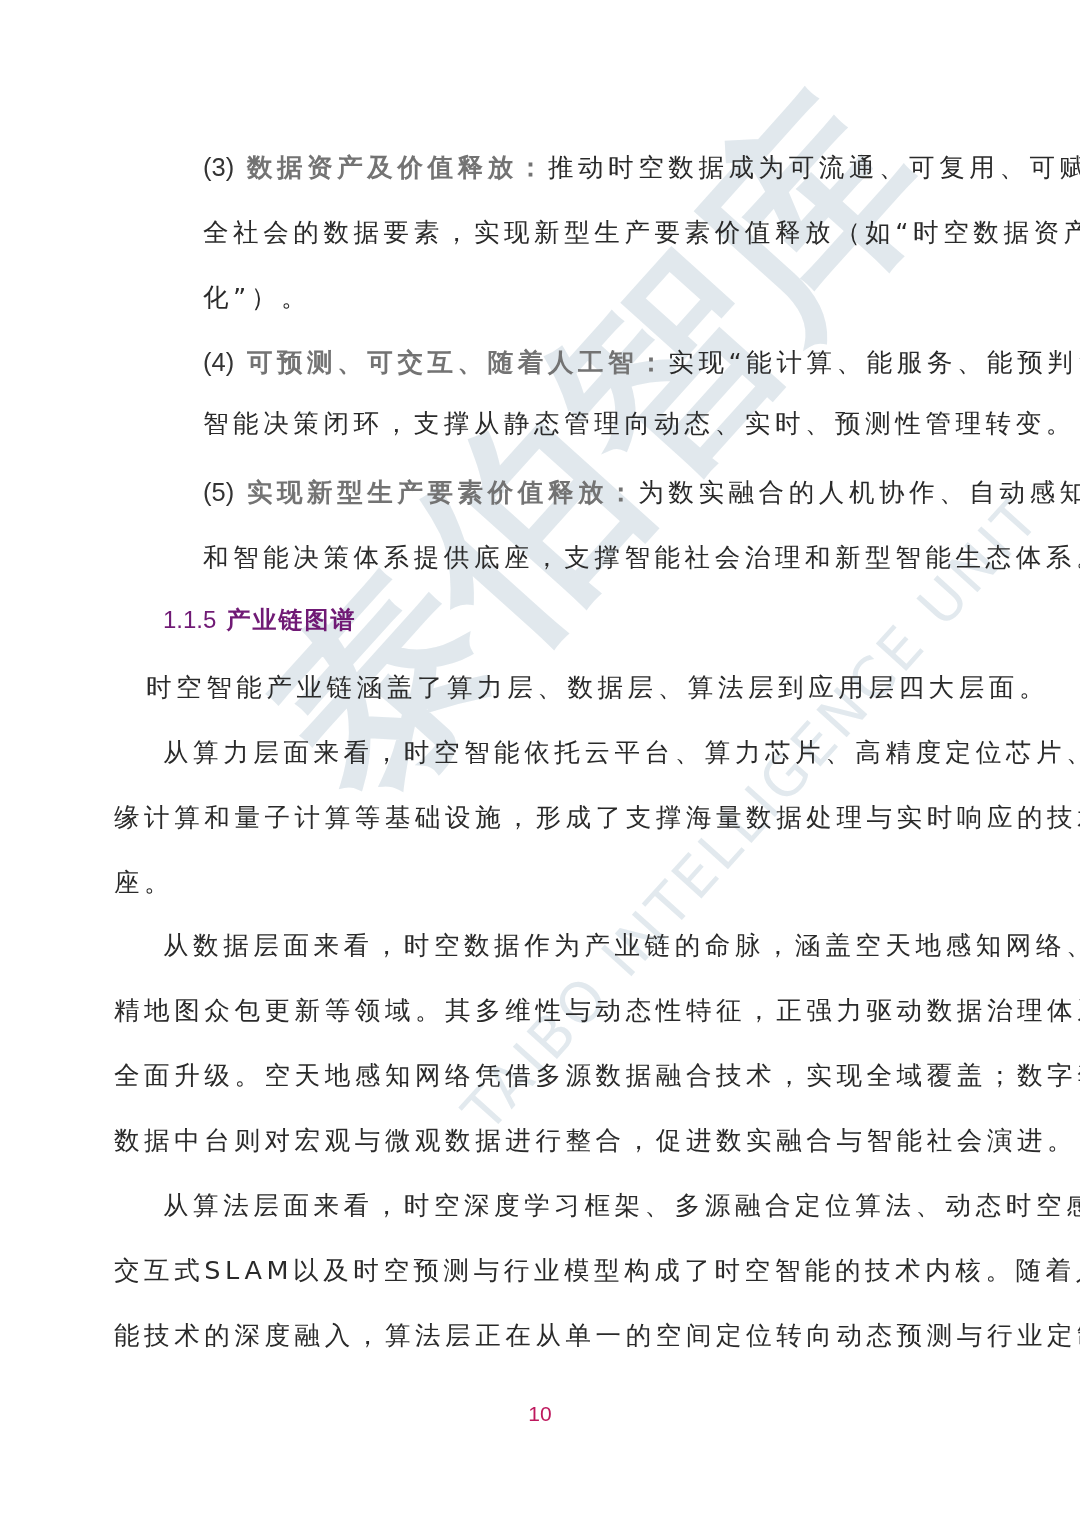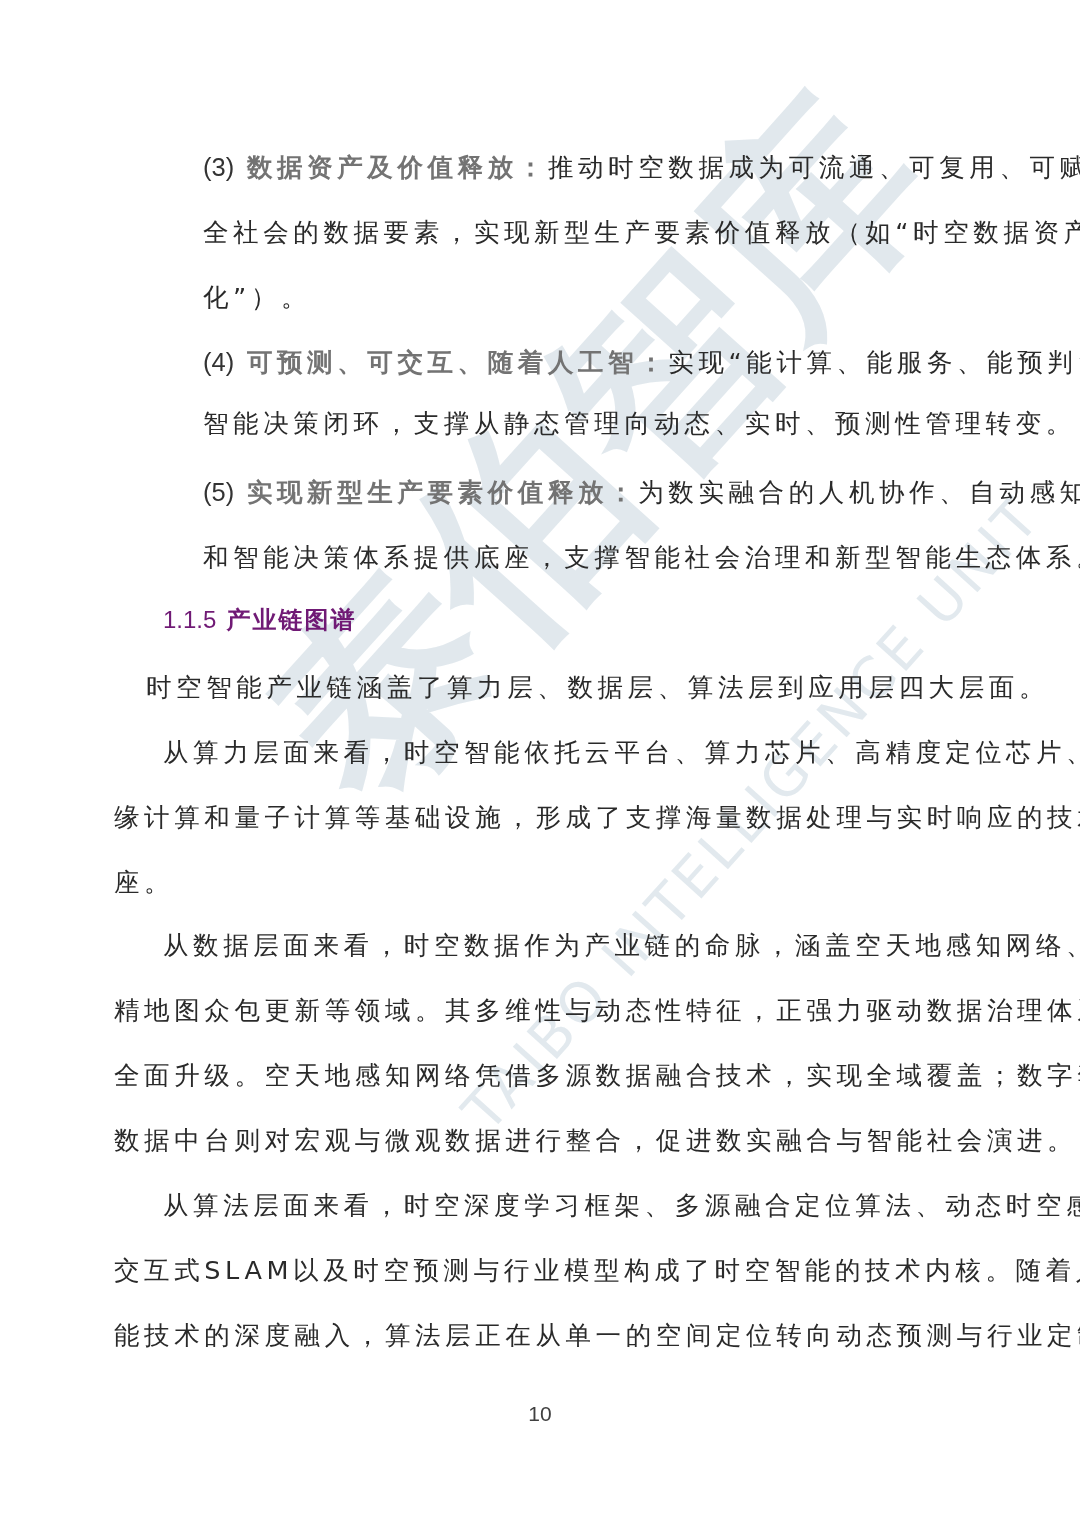--- a/index.html
+++ b/index.html
@@ -96,21 +96,21 @@
       margin-right: 10px;
     }
     .page-number {
       position: absolute;
       left: 0;
       width: 1080px;
       top: 1402px;
       text-align: center;
       font-family: "Liberation Sans", sans-serif;
       font-size: 21px;
-      color: #404040;
+      color: #be185d;
     }
   </style>
 </head>
 <body>
 
 <div class="page">
 
   <div class="watermark">
     <div class="wm-main">泰伯智库</div>
     <div class="wm-sub">TAIBO INTELLIGENCE UNIT</div>

